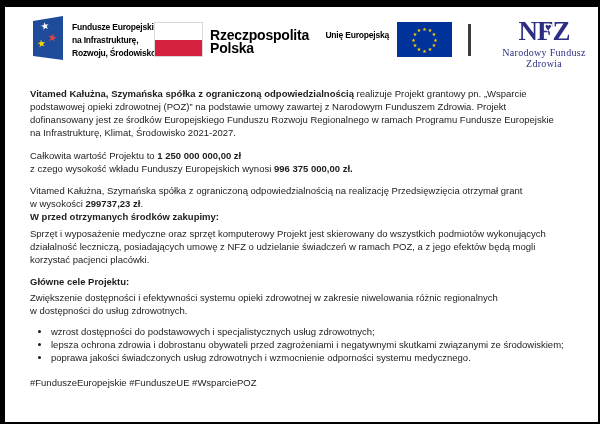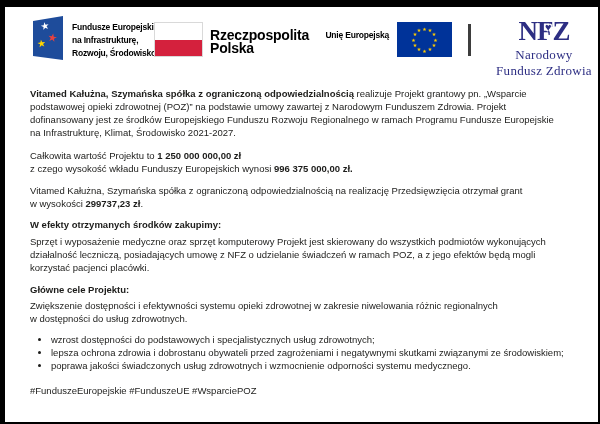--- a/index.html
+++ b/index.html
@@ -20,26 +20,26 @@
            line-height:13px;letter-spacing:-0.2px;color:#000;}
   .eu-text{position:absolute;left:258px;top:22px;width:126px;text-align:right;
            font-weight:bold;font-size:8.5px;line-height:13px;letter-spacing:-0.2px;color:#000;}
   .eu-flag{position:absolute;left:392px;top:15px;}
   .v-divider{position:absolute;left:463px;top:17px;width:3px;height:32px;background:#3d3d3d;}
   .nfz{position:absolute;left:491px;top:10px;width:96px;text-align:center;color:#2d2e83;}
   .nfz-abbr{font-family:"Liberation Serif",serif;font-weight:bold;font-size:27px;
             line-height:28px;letter-spacing:-1px;text-align:center;}
   .nfz-heart{position:absolute;left:49px;top:5px;font-size:11px;line-height:11px;color:#2d2e83;
              text-shadow:-1px -1px 0 #fff,1px -1px 0 #fff,-1px 1px 0 #fff,1px 1px 0 #fff;}
-  .nfz-name{font-family:"Liberation Serif",serif;font-size:13px;letter-spacing:0.3px;margin-top:2px;}
+  .nfz-name{font-family:"Liberation Serif",serif;font-size:10px;letter-spacing:0.3px;margin-top:2px;}
   
   .content{position:absolute;left:25px;top:80px;width:540px;
            font-size:9.5px;line-height:13px;color:#1c1c1a;}
   .p{margin:0;white-space:pre-line;}
-  .p1{margin-bottom:10px;} .p2{margin-bottom:9px;} .p3{margin-bottom:8px;}
+  .p1{margin-bottom:10px;} .p2{margin-bottom:9px;} .p3{}
   .p4{margin-bottom:9px;} .p5{margin-bottom:8px;}
   .h{margin:0;font-weight:bold;}
   .h1{margin-bottom:4px;} .h2{margin-bottom:3px;} .h3{margin-bottom:1px;}
   ul.effects{margin:0;padding-left:21px;}
   ul.effects li{margin:0;}
   .hashtags{margin-top:12px;text-align:left;}
   b{font-weight:bold;}
 </style>
 </head>
 <body>
@@ -98,21 +98,21 @@
 
   <main class="content">
     <p class="p p1"><b>Vitamed Kałużna, Szymańska spółka z ograniczoną odpowiedzialnością</b><span> realizuje Projekt grantowy pn. „Wsparcie
 podstawowej opieki zdrowotnej (POZ)” na podstawie umowy zawartej z Narodowym Funduszem Zdrowia. Projekt
 dofinansowany jest ze środków Europejskiego Funduszu Rozwoju Regionalnego w ramach Programu Fundusze Europejskie
 na Infrastrukturę, Klimat, Środowisko 2021-2027.</span></p>
     <p class="p p2"><span>Całkowita wartość Projektu to </span><b>1 250 000 000,00 zł</b><span>
 z czego wysokość wkładu Funduszy Europejskich wynosi </span><b>996 375 000,00 zł.</b></p>
     <p class="p p3"><span>Vitamed Kałużna, Szymańska spółka z ograniczoną odpowiedzialnością na realizację Przedsięwzięcia otrzymał grant
 w wysokości </span><b>299737,23 zł</b><span>.</span></p>
-    <p class="h h1">W efekty otrzymanych środków zakupimy:</p>
+    <p class="h h1">W przed otrzymanych środków zakupimy:</p>
     <p class="p p4"><span>Sprzęt i wyposażenie medyczne oraz sprzęt komputerowy Projekt jest skierowany do wszystkich podmiotów wykonujących
 działalność leczniczą, posiadających umowę z NFZ o udzielanie świadczeń w ramach POZ, a z jego efektów będą mogli
 korzystać pacjenci placówki.</span></p>
     <p class="h h2">Główne cele Projektu:</p>
     <p class="p p5"><span>Zwiększenie dostępności i efektywności systemu opieki zdrowotnej w zakresie niwelowania różnic regionalnych
 w dostępności do usług zdrowotnych.</span></p>
     <ul class="effects">
       <li>wzrost dostępności do podstawowych i specjalistycznych usług zdrowotnych;</li>
       <li>lepsza ochrona zdrowia i dobrostanu obywateli przed zagrożeniami i negatywnymi skutkami związanymi ze środowiskiem;</li>
       <li>poprawa jakości świadczonych usług zdrowotnych i wzmocnienie odporności systemu medycznego.</li>

